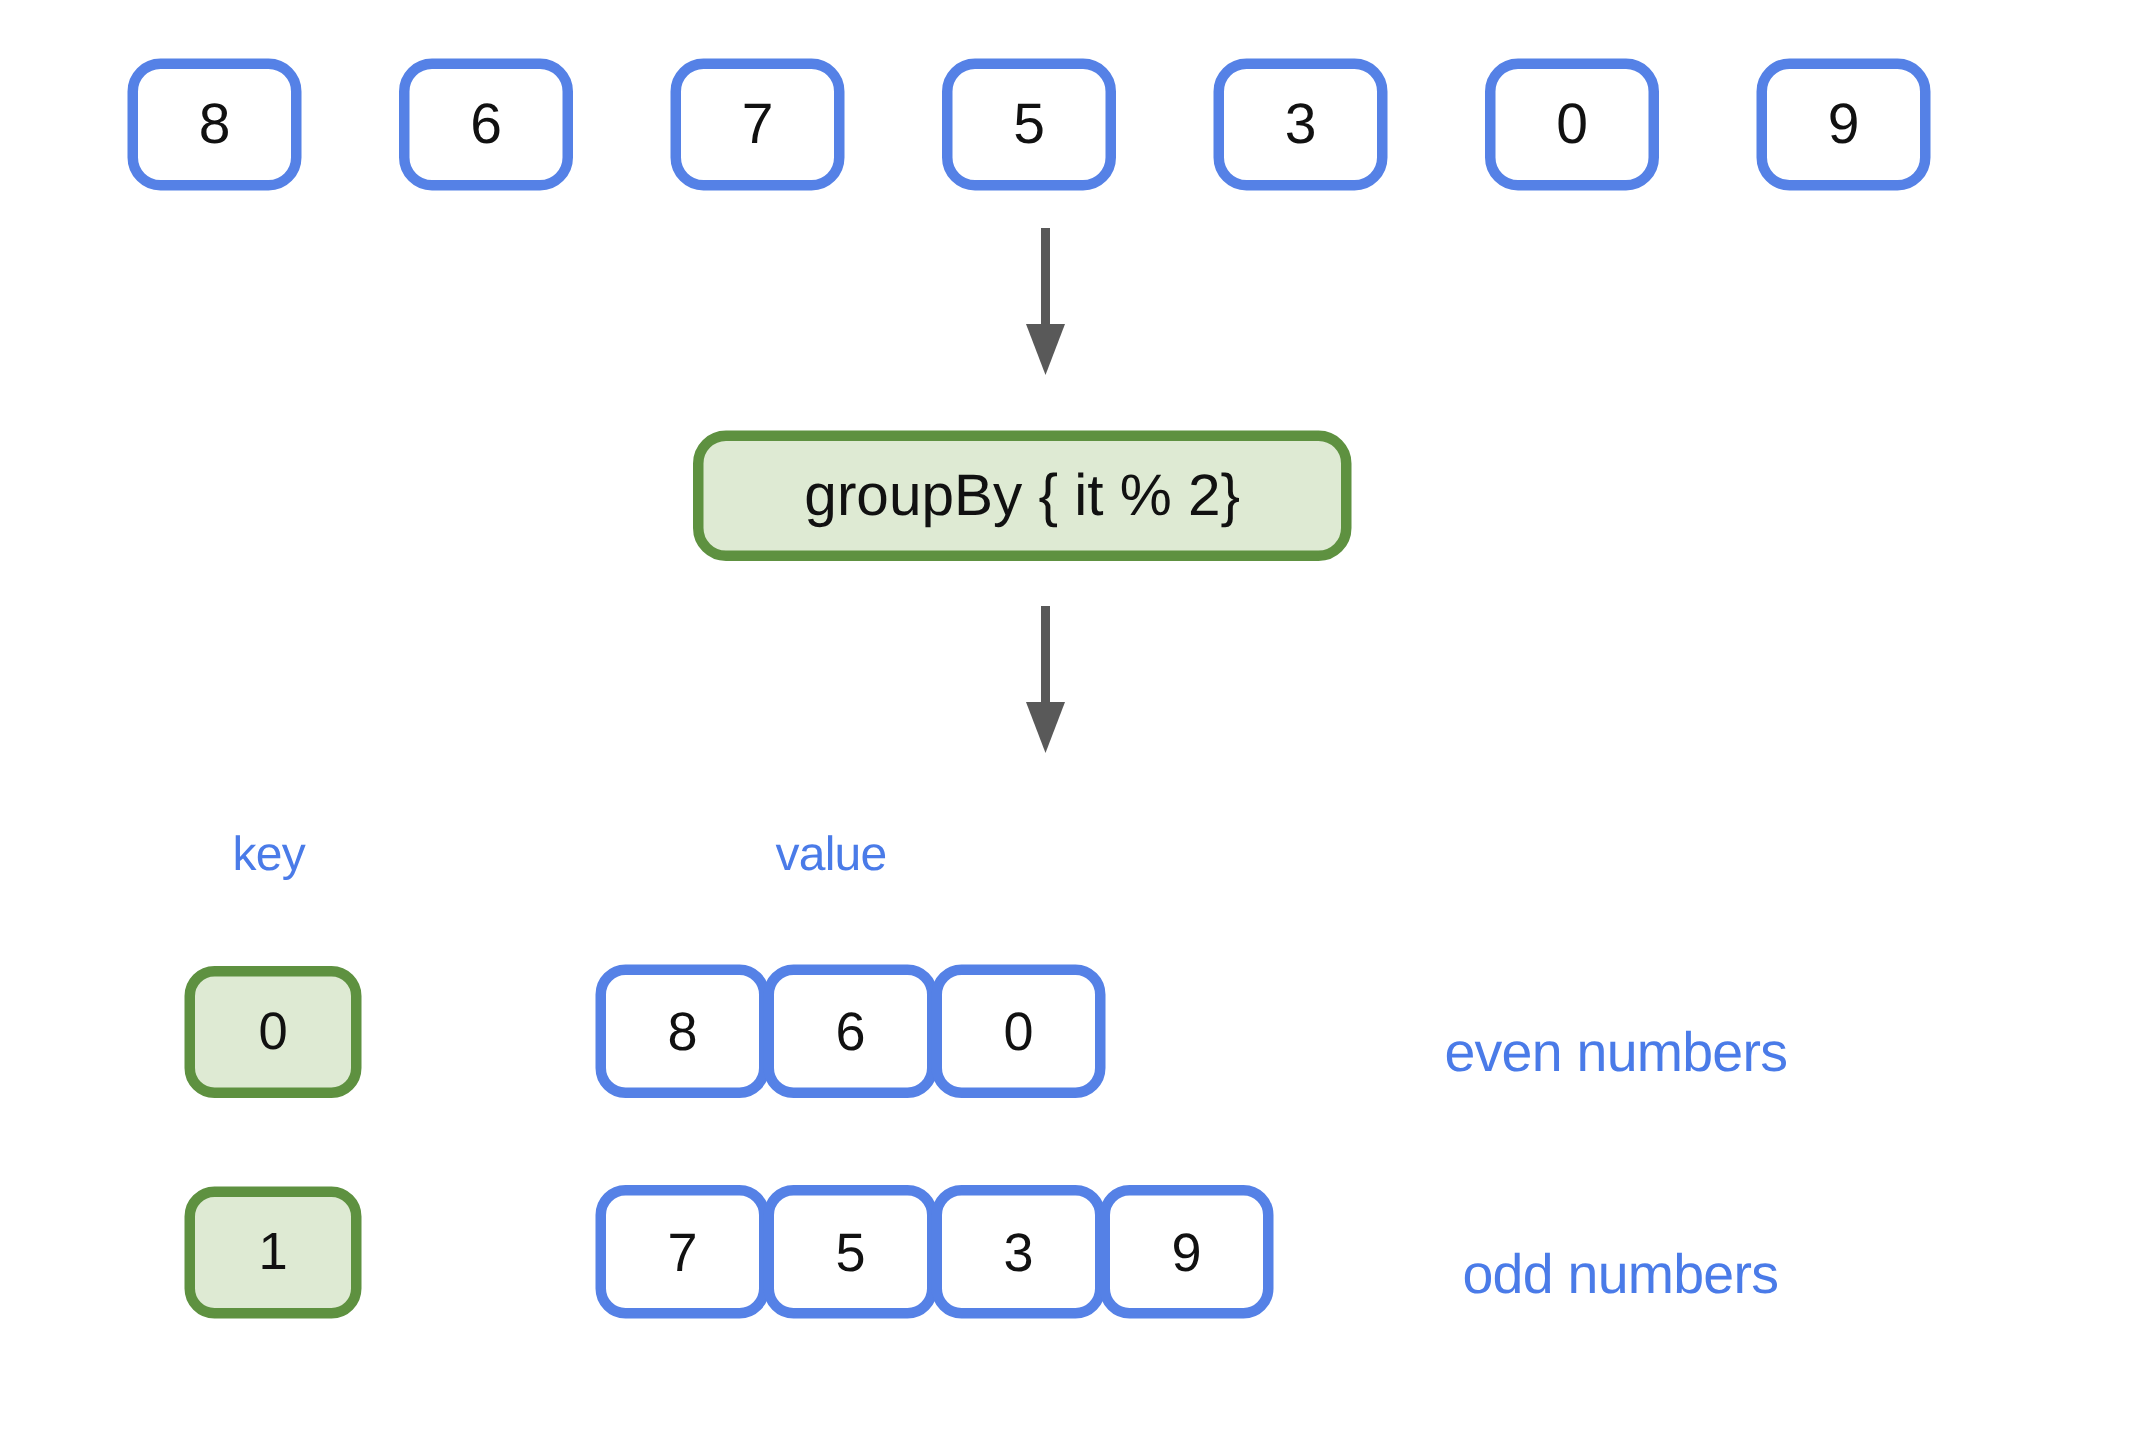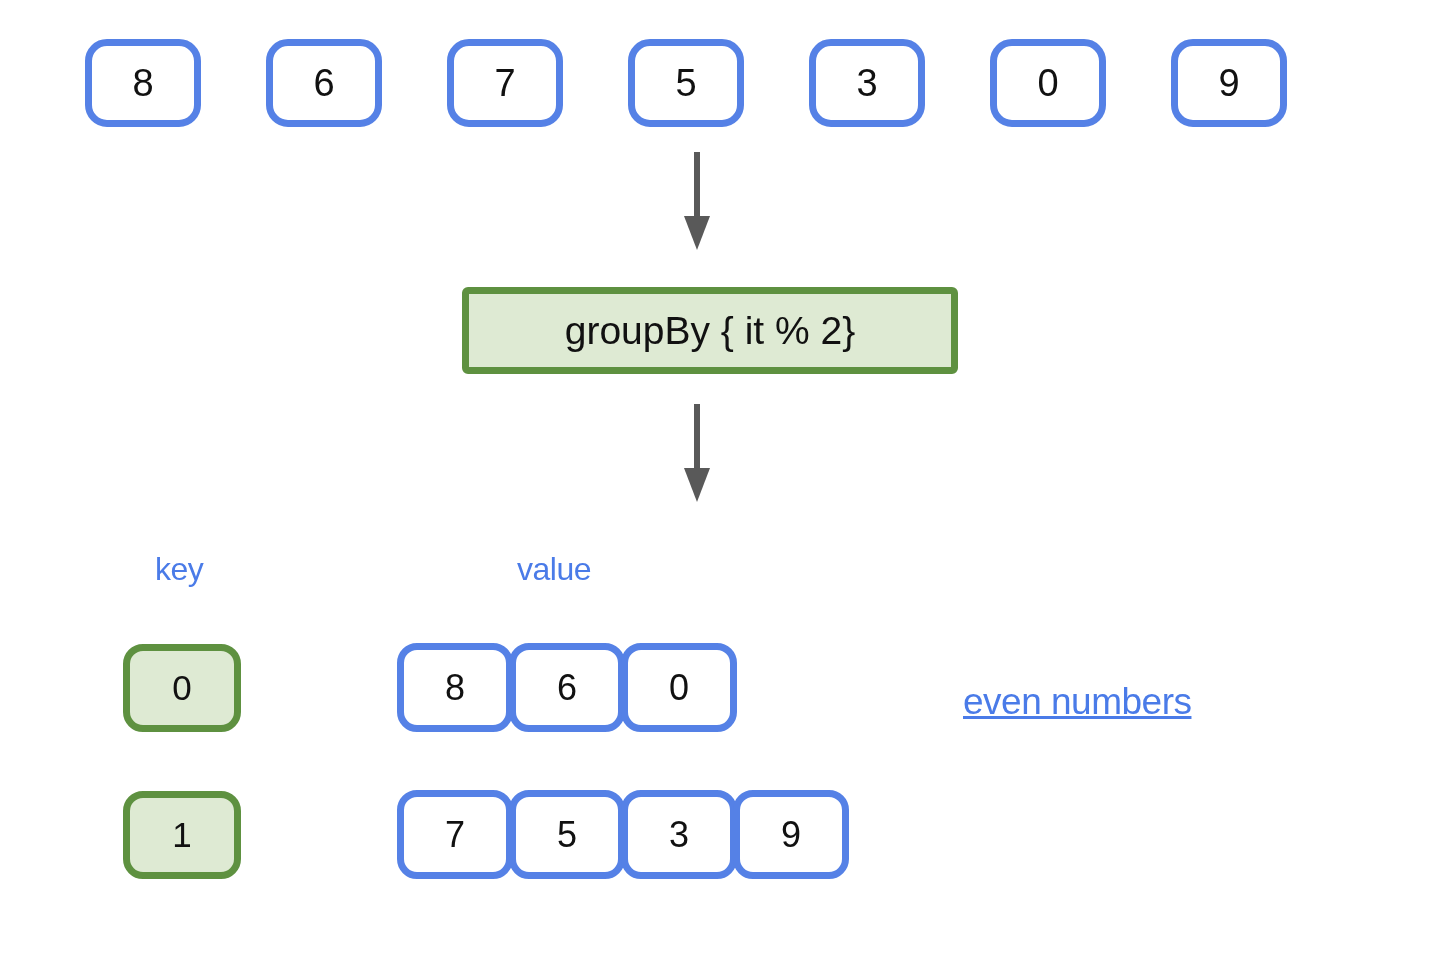--- a/index.html
+++ b/index.html
@@ -44,24 +44,24 @@
     position:absolute;
     width:30px;
     height:100px;
   }
   .arrow-1{left:682px;top:150px;}
   .arrow-2{left:682px;top:402px;}
   .op-box{
     position:absolute;
     left:462px;
     top:287px;
-    width:496px;
+    width:439px;
     height:87px;
     border:7px solid var(--green-border);
-    border-radius:6px;
+    border-radius:22px;
     background:var(--green-fill);
     display:flex;
     align-items:center;
     justify-content:center;
     font-size:39px;
     color:var(--number-text);
   }
   .col-header{
     position:absolute;
     color:var(--blue-text);
@@ -101,21 +101,21 @@
   }
   .value-row .num-box + .num-box{
     margin-left:-4px;
   }
   .annotation{
     position:absolute;
     color:var(--blue-text);
     font-size:37px;
     letter-spacing:-0.5px;
   }
-  .annotation-0{left:963px;top:681px;text-decoration:underline;}
+  .annotation-0{left:963px;top:681px;}
   .annotation-1{left:975px;top:829px;}
 </style>
 </head>
 <body>
 
 <div class="canvas">
 
   <div class="input-row">
     <div class="num-box">
         <span>8</span>
@@ -183,14 +183,15 @@
     <div class="num-box">
         <span>5</span>
       </div>
     <div class="num-box">
         <span>3</span>
       </div>
     <div class="num-box">
         <span>9</span>
       </div>
   </div>
+  <div class="annotation annotation-1">odd numbers</div>
 
 </div>
 
 </body></html>

